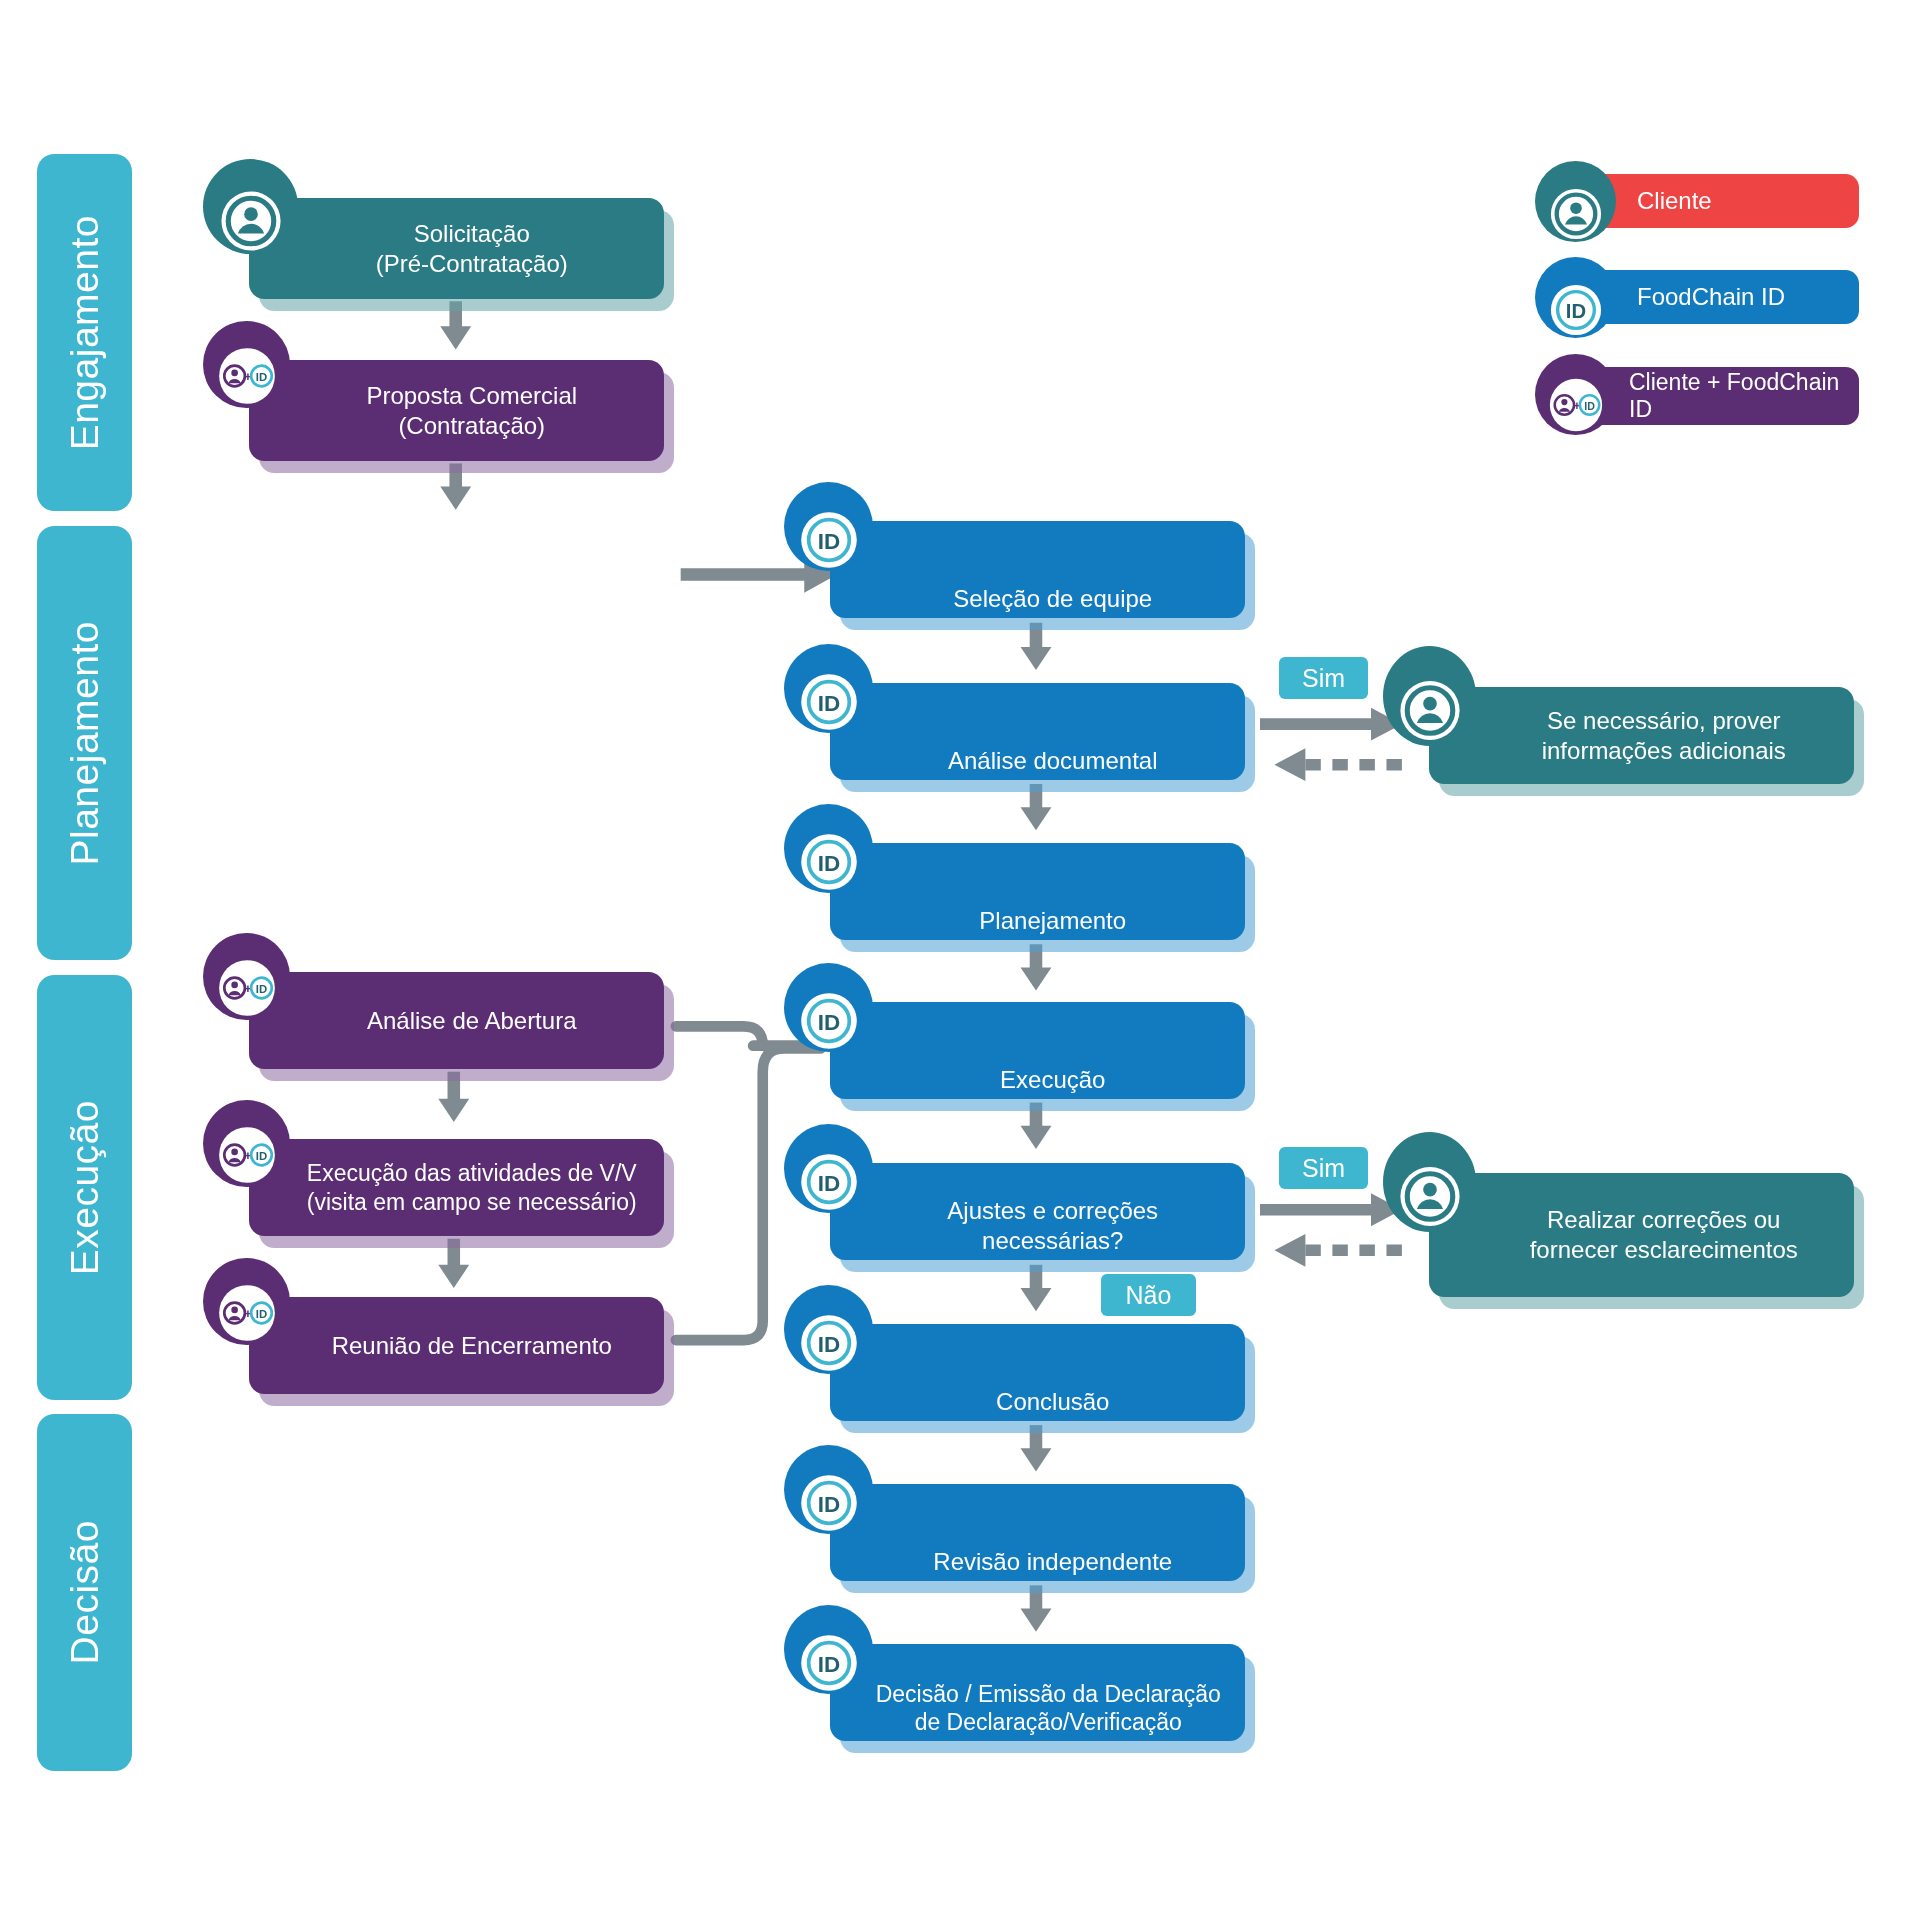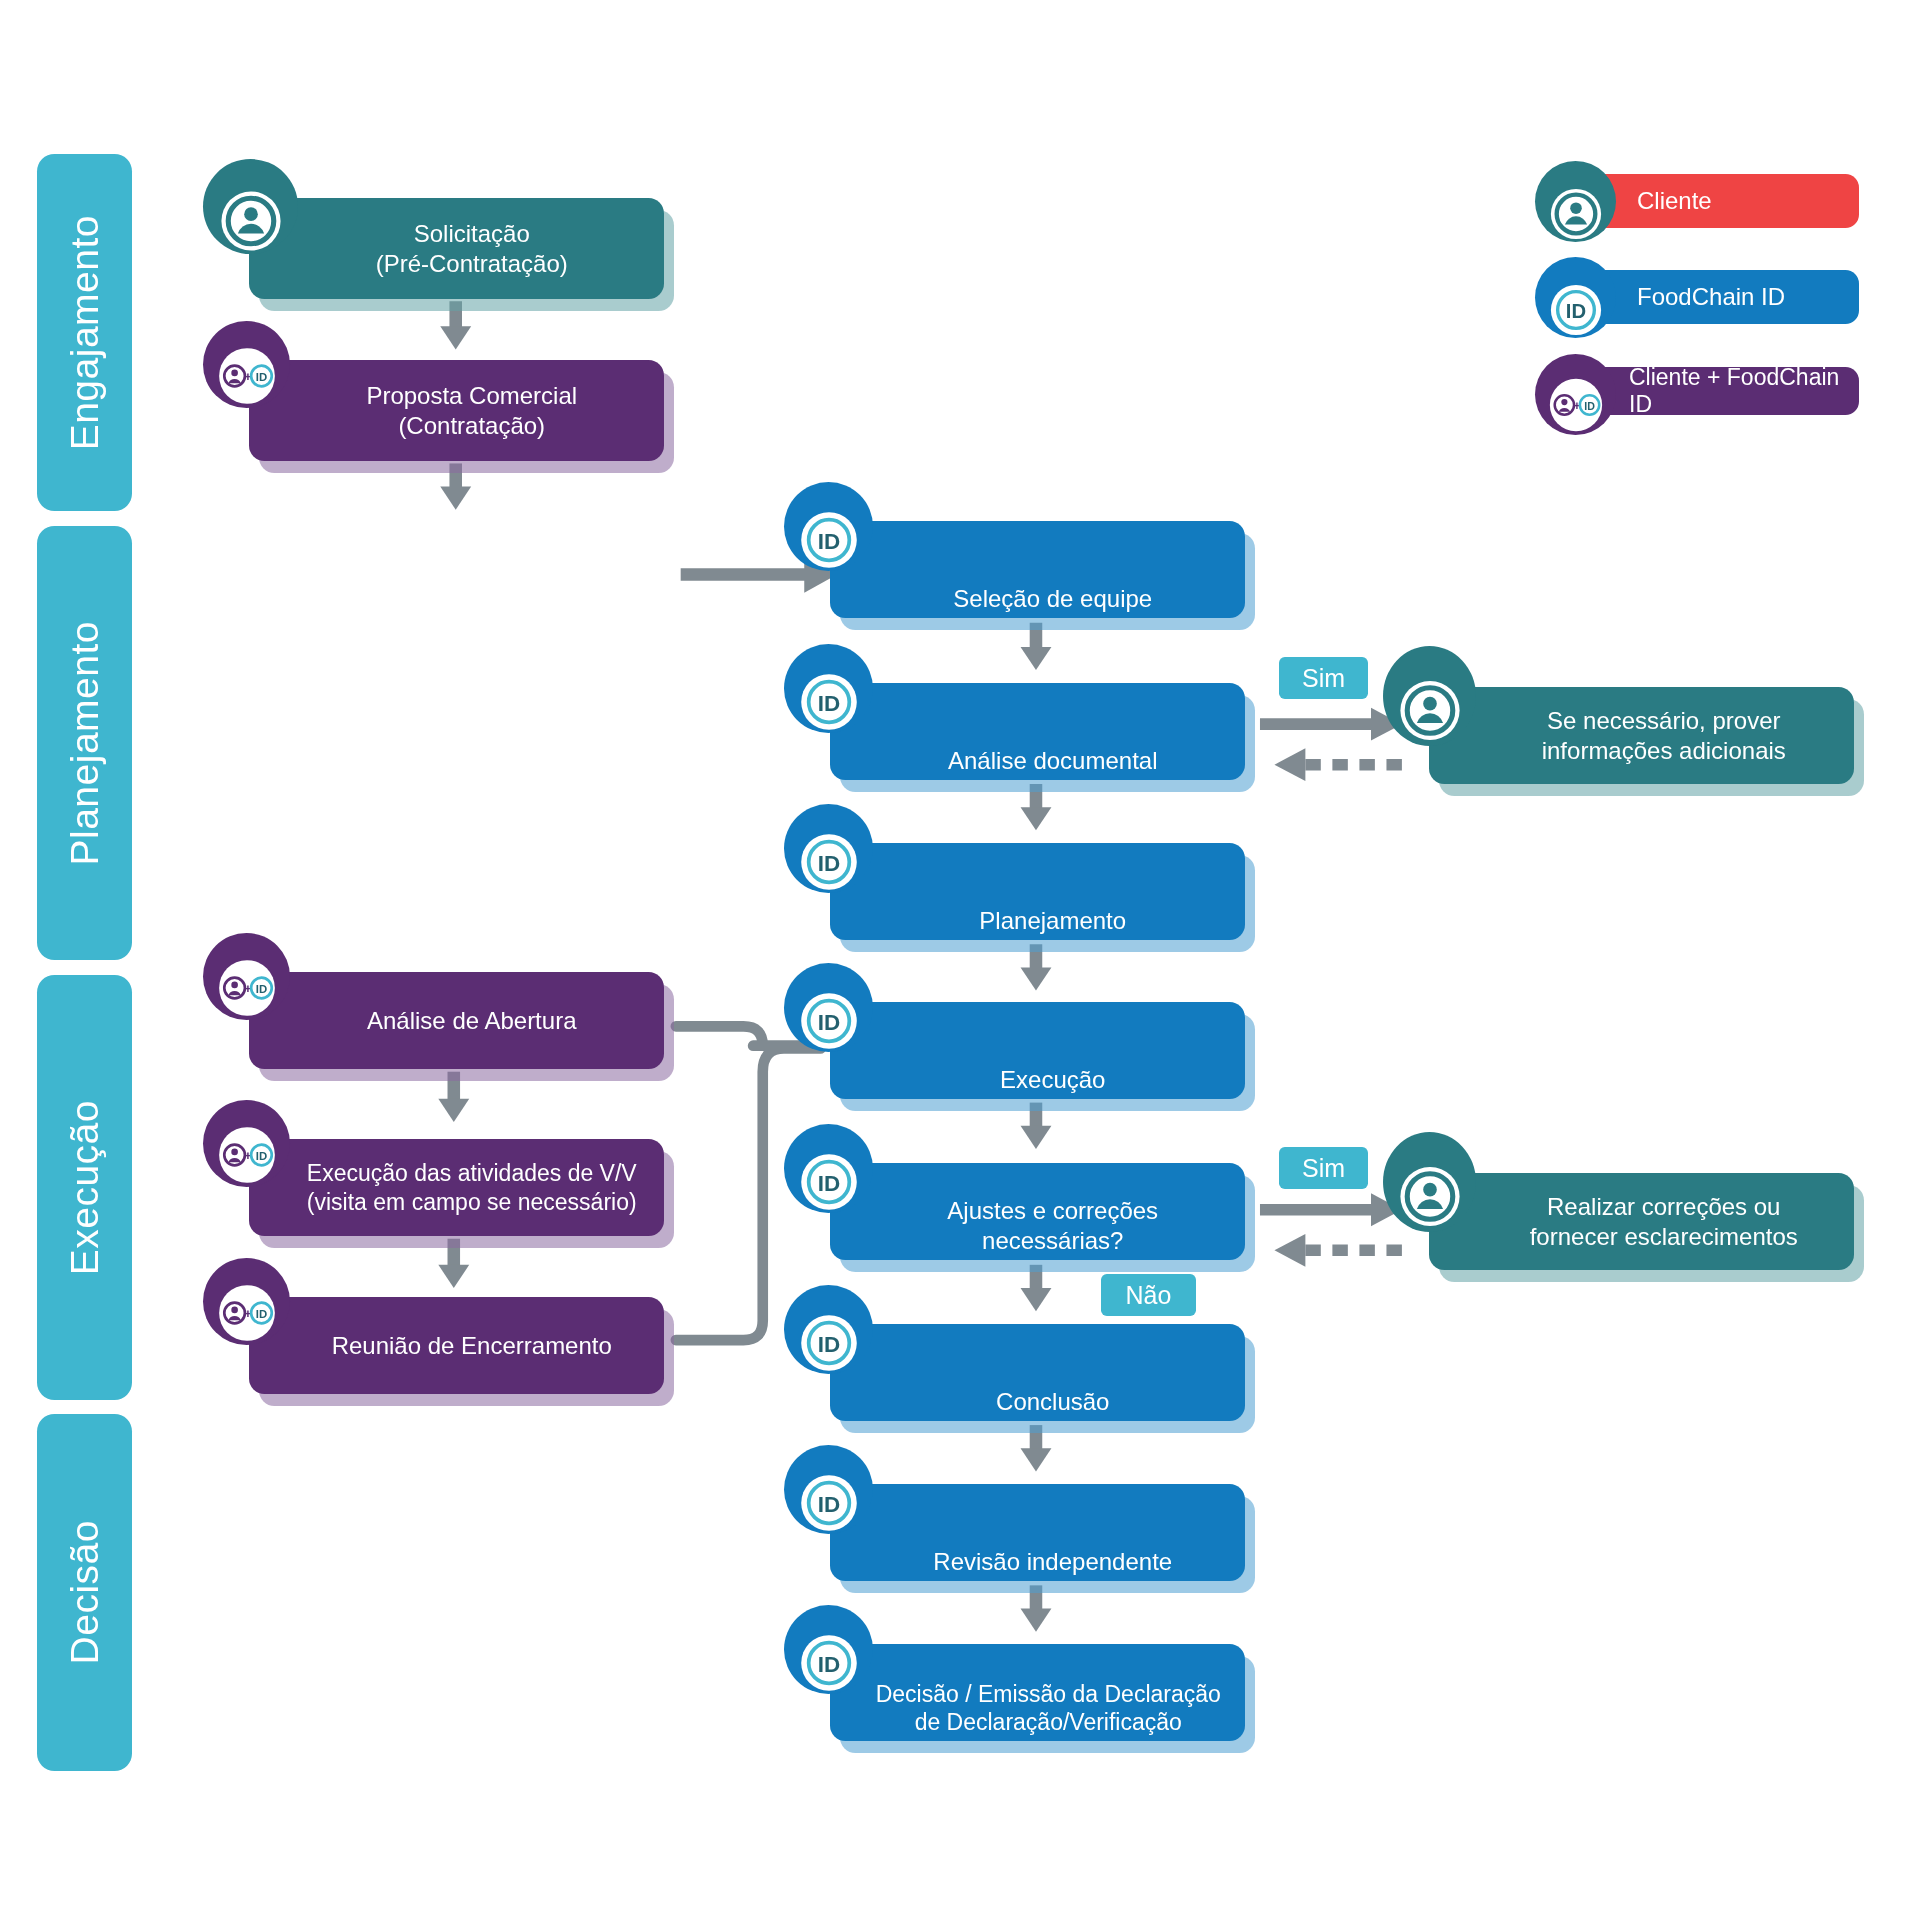--- a/index.html
+++ b/index.html
@@ -265,21 +265,21 @@
     </div>
     <div class="badge blue" style="left:-34px; top:-13.5px; width:81px; height:81px;">
       <svg width="56" height="56" viewBox="0 0 58 58" aria-hidden="true">
         <circle cx="29" cy="29" r="26" fill="#ffffff"></circle>
         <circle cx="29" cy="29" r="19" fill="none" stroke="#3FB6CF" stroke-width="3.5"></circle>
         <text x="29" y="37" font-family="Liberation Sans, sans-serif" font-size="21" font-weight="bold" fill="#23606E" text-anchor="middle">ID</text>
       </svg>
     </div>
   </div>
 
-  <div class="legend-row purple" style="left:1569px; top:367px; width:290px; height:48px;">
+  <div class="legend-row purple" style="left:1569px; top:367px; width:290px; height:58px;">
     <div class="lbar" style="padding-left:60px; font-size:23px;">
       <span>Cliente + FoodChain ID</span>
     </div>
     <div class="badge purple" style="left:-34px; top:-13.5px; width:81px; height:81px;">
       <svg width="60" height="60" viewBox="0 0 62 62" aria-hidden="true">
         <circle cx="31" cy="31" r="27" fill="#ffffff"></circle>
         <circle cx="19" cy="31" r="10" fill="none" stroke="#5B2D73" stroke-width="2.6"></circle>
         <circle cx="19" cy="28" r="3.2" fill="#5B2D73"></circle>
         <path d="M13 38 a6.5 6.5 0 0 1 12 0 z" fill="#5B2D73"></path>
         <text x="32" y="36" font-family="Liberation Sans, sans-serif" font-size="13" font-weight="bold" fill="#5B2D73" text-anchor="middle">+</text>
@@ -503,21 +503,21 @@
     <div class="badge teal" style="left:-46px; top:-41px; width:93px; height:100px;">
       <svg width="66" height="71" viewBox="0 0 58 58" aria-hidden="true">
         <circle cx="29" cy="29" r="26" fill="#ffffff"></circle>
         <circle cx="29" cy="29" r="20" fill="none" stroke="#2A7B83" stroke-width="4.5"></circle>
         <circle cx="29" cy="23" r="6" fill="#2A7B83"></circle>
         <path d="M17.5 40 a12 12 0 0 1 23 0 z" fill="#2A7B83"></path>
       </svg>
     </div>
   </div>
 
-  <div class="node teal" style="left:1429px; top:1173px; width:425px; height:97px; z-index:3;">
+  <div class="node teal" style="left:1429px; top:1173px; width:425px; height:124px; z-index:3;">
     <div class="shadow"></div>
     <div class="box" style="padding-left:58px;">
       <span style="white-space:pre-line;">Realizar correções ou
 fornecer esclarecimentos</span>
     </div>
     <div class="badge teal" style="left:-46px; top:-41px; width:93px; height:100px;">
       <svg width="66" height="71" viewBox="0 0 58 58" aria-hidden="true">
         <circle cx="29" cy="29" r="26" fill="#ffffff"></circle>
         <circle cx="29" cy="29" r="20" fill="none" stroke="#2A7B83" stroke-width="4.5"></circle>
         <circle cx="29" cy="23" r="6" fill="#2A7B83"></circle>

